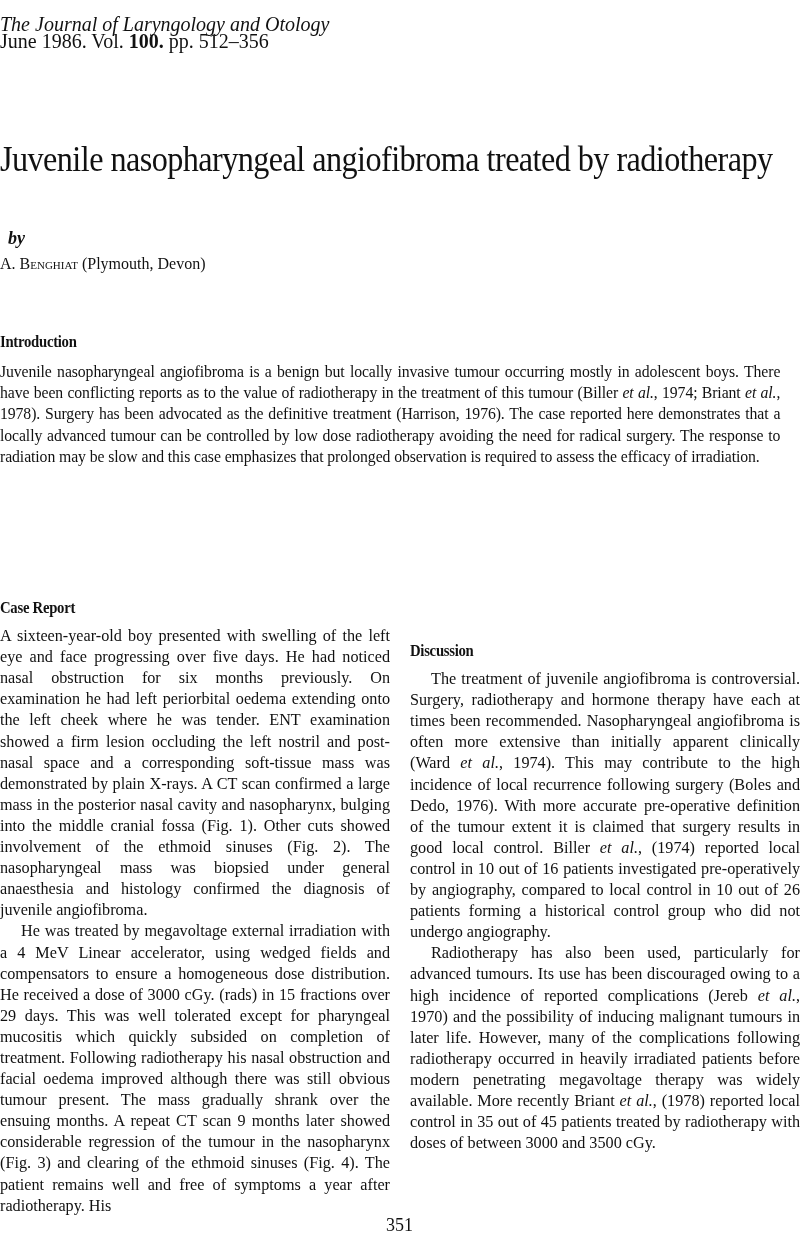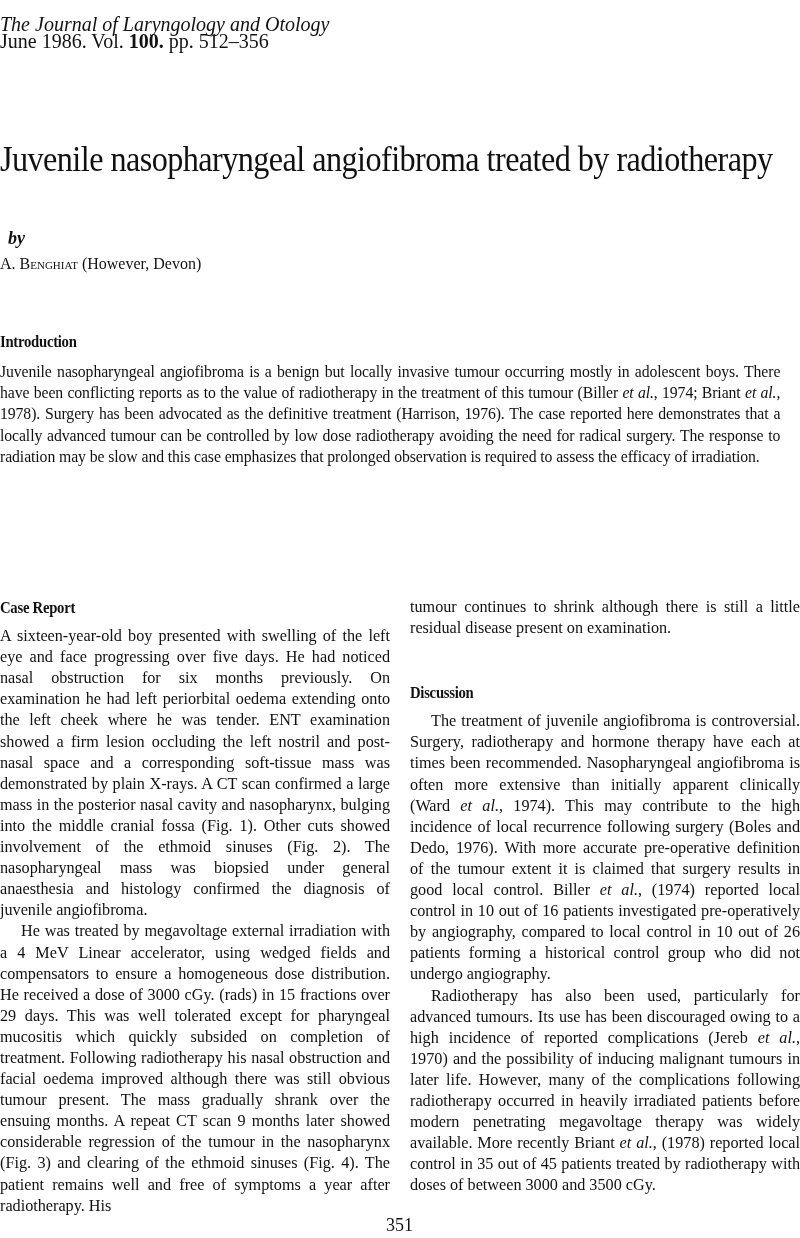--- a/index.html
+++ b/index.html
@@ -27,31 +27,30 @@
 <body>
 
 <div class="journal">
   <div class="jname">The Journal of Laryngology and Otology</div>
   <div><span>June 1986. Vol. </span><b>100.</b><span> pp. 512–356</span></div>
 </div>
 
 <h1 class="title" style="font-weight:normal;margin:0;">Juvenile nasopharyngeal angiofibroma treated by radiotherapy</h1>
 
 <div class="by">by</div>
-<div class="author"><span>A. </span><span class="sc">Benghiat</span><span> (However, Devon)</span></div>
+<div class="author"><span>A. </span><span class="sc">Benghiat</span><span> (Plymouth, Devon)</span></div>
 
 <div class="section-head intro-head">Introduction</div>
 <div class="intro-body"><span>Juvenile nasopharyngeal angiofibroma is a benign but locally invasive tumour occurring mostly in adolescent boys. There have been conflicting reports as to the value of radiotherapy in the treatment of this tumour (Biller </span><em>et al.</em><span>, 1974; Briant </span><em>et al.</em><span>, 1978). Surgery has been advocated as the definitive treatment (Harrison, 1976). The case reported here demonstrates that a locally advanced tumour can be controlled by low dose radiotherapy avoiding the need for radical surgery. The response to radiation may be slow and this case emphasizes that prolonged observation is required to assess the efficacy of irradiation.</span></div>
 
 <div class="col col-left">
   <div class="section-head">Case Report</div>
   <p>A sixteen-year-old boy presented with swelling of the left eye and face progressing over five days. He had noticed nasal obstruction for six months previously. On examination he had left periorbital oedema extending onto the left cheek where he was tender. ENT examination showed a firm lesion occluding the left nostril and post-nasal space and a corresponding soft-tissue mass was demonstrated by plain X-rays. A CT scan confirmed a large mass in the posterior nasal cavity and nasopharynx, bulging into the middle cranial fossa (Fig. 1). Other cuts showed involvement of the ethmoid sinuses (Fig. 2). The nasopharyngeal mass was biopsied under general anaesthesia and histology confirmed the diagnosis of juvenile angiofibroma.</p>
   <p class="indent">He was treated by megavoltage external irradiation with a 4 MeV Linear accelerator, using wedged fields and compensators to ensure a homogeneous dose distribution. He received a dose of 3000 cGy. (rads) in 15 fractions over 29 days. This was well tolerated except for pharyngeal mucositis which quickly subsided on completion of treatment. Following radiotherapy his nasal obstruction and facial oedema improved although there was still obvious tumour present. The mass gradually shrank over the ensuing months. A repeat CT scan 9 months later showed considerable regression of the tumour in the nasopharynx (Fig. 3) and clearing of the ethmoid sinuses (Fig. 4). The patient remains well and free of symptoms a year after radiotherapy. His</p>
 </div>
 
 <div class="col col-right">
-  <p>tumour continues to shrink although there is still a little residual disease present on examination.</p>
   <div class="section-head disc-head">Discussion</div>
   <p class="indent"><span>The treatment of juvenile angiofibroma is controversial. Surgery, radiotherapy and hormone therapy have each at times been recommended. Nasopharyngeal angiofibroma is often more extensive than initially apparent clinically (Ward </span><em>et al.</em><span>, 1974). This may contribute to the high incidence of local recurrence following surgery (Boles and Dedo, 1976). With more accurate pre-operative definition of the tumour extent it is claimed that surgery results in good local control. Biller </span><em>et al.</em><span>, (1974) reported local control in 10 out of 16 patients investigated pre-operatively by angiography, compared to local control in 10 out of 26 patients forming a historical control group who did not undergo angiography.</span></p>
   <p class="indent"><span>Radiotherapy has also been used, particularly for advanced tumours. Its use has been discouraged owing to a high incidence of reported complications (Jereb </span><em>et al.</em><span>, 1970) and the possibility of inducing malignant tumours in later life. However, many of the complications following radiotherapy occurred in heavily irradiated patients before modern penetrating megavoltage therapy was widely available. More recently Briant </span><em>et al.</em><span>, (1978) reported local control in 35 out of 45 patients treated by radiotherapy with doses of between 3000 and 3500 cGy.</span></p>
 </div>
 
 <div class="page-num">351</div>
 
 </body></html>

